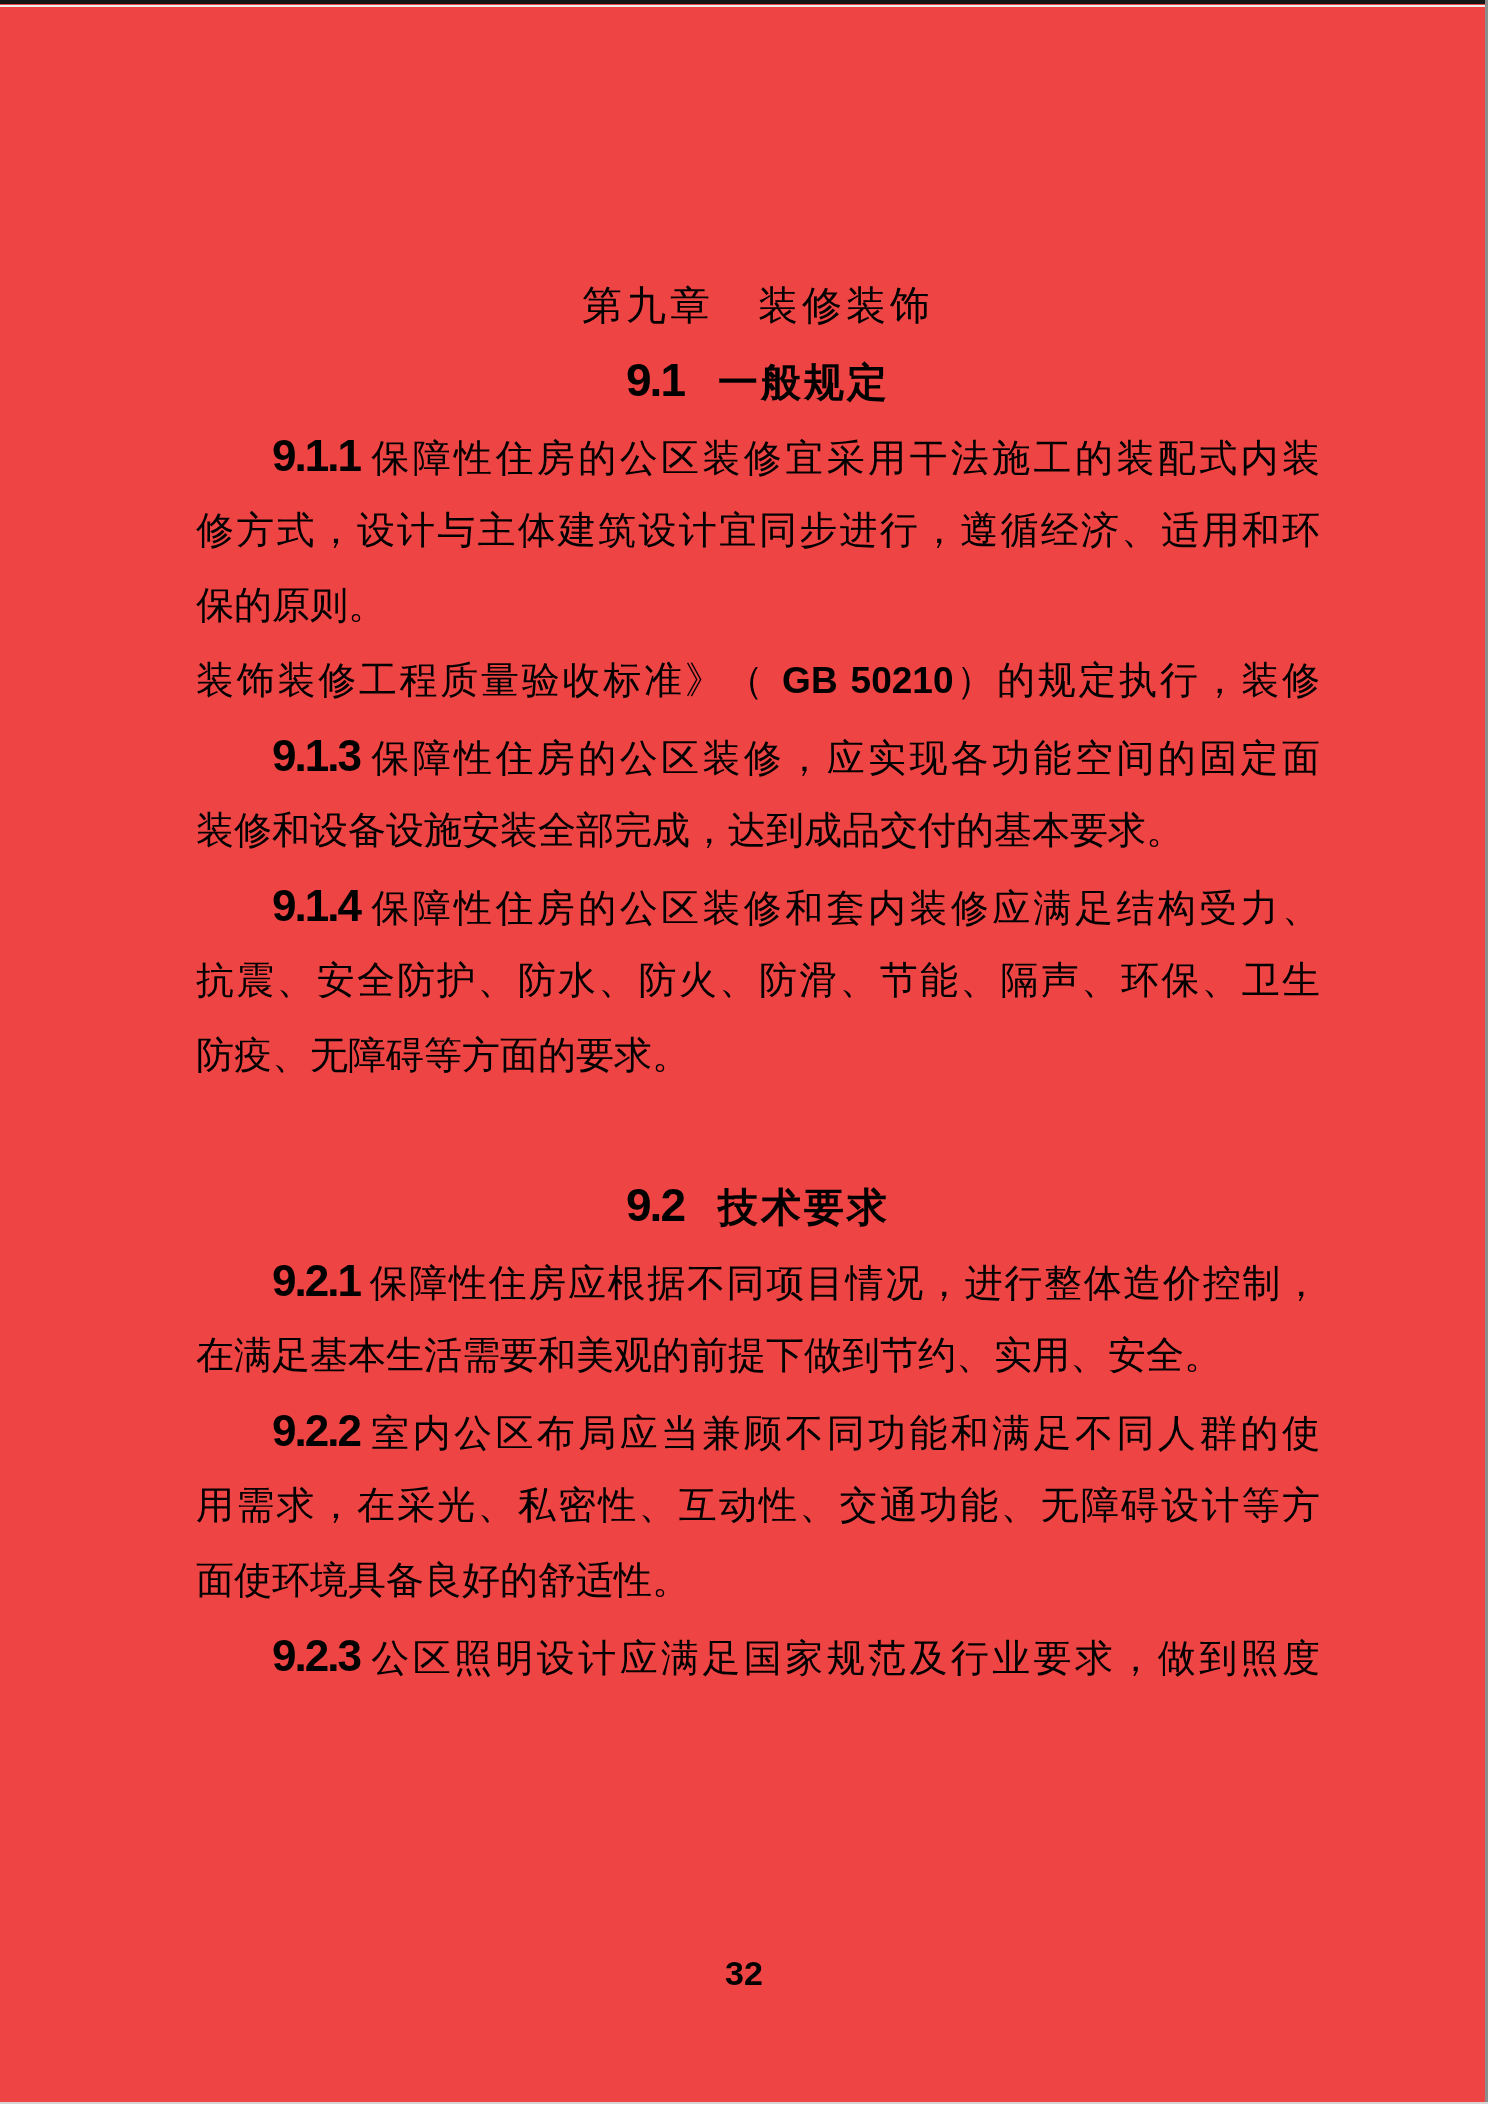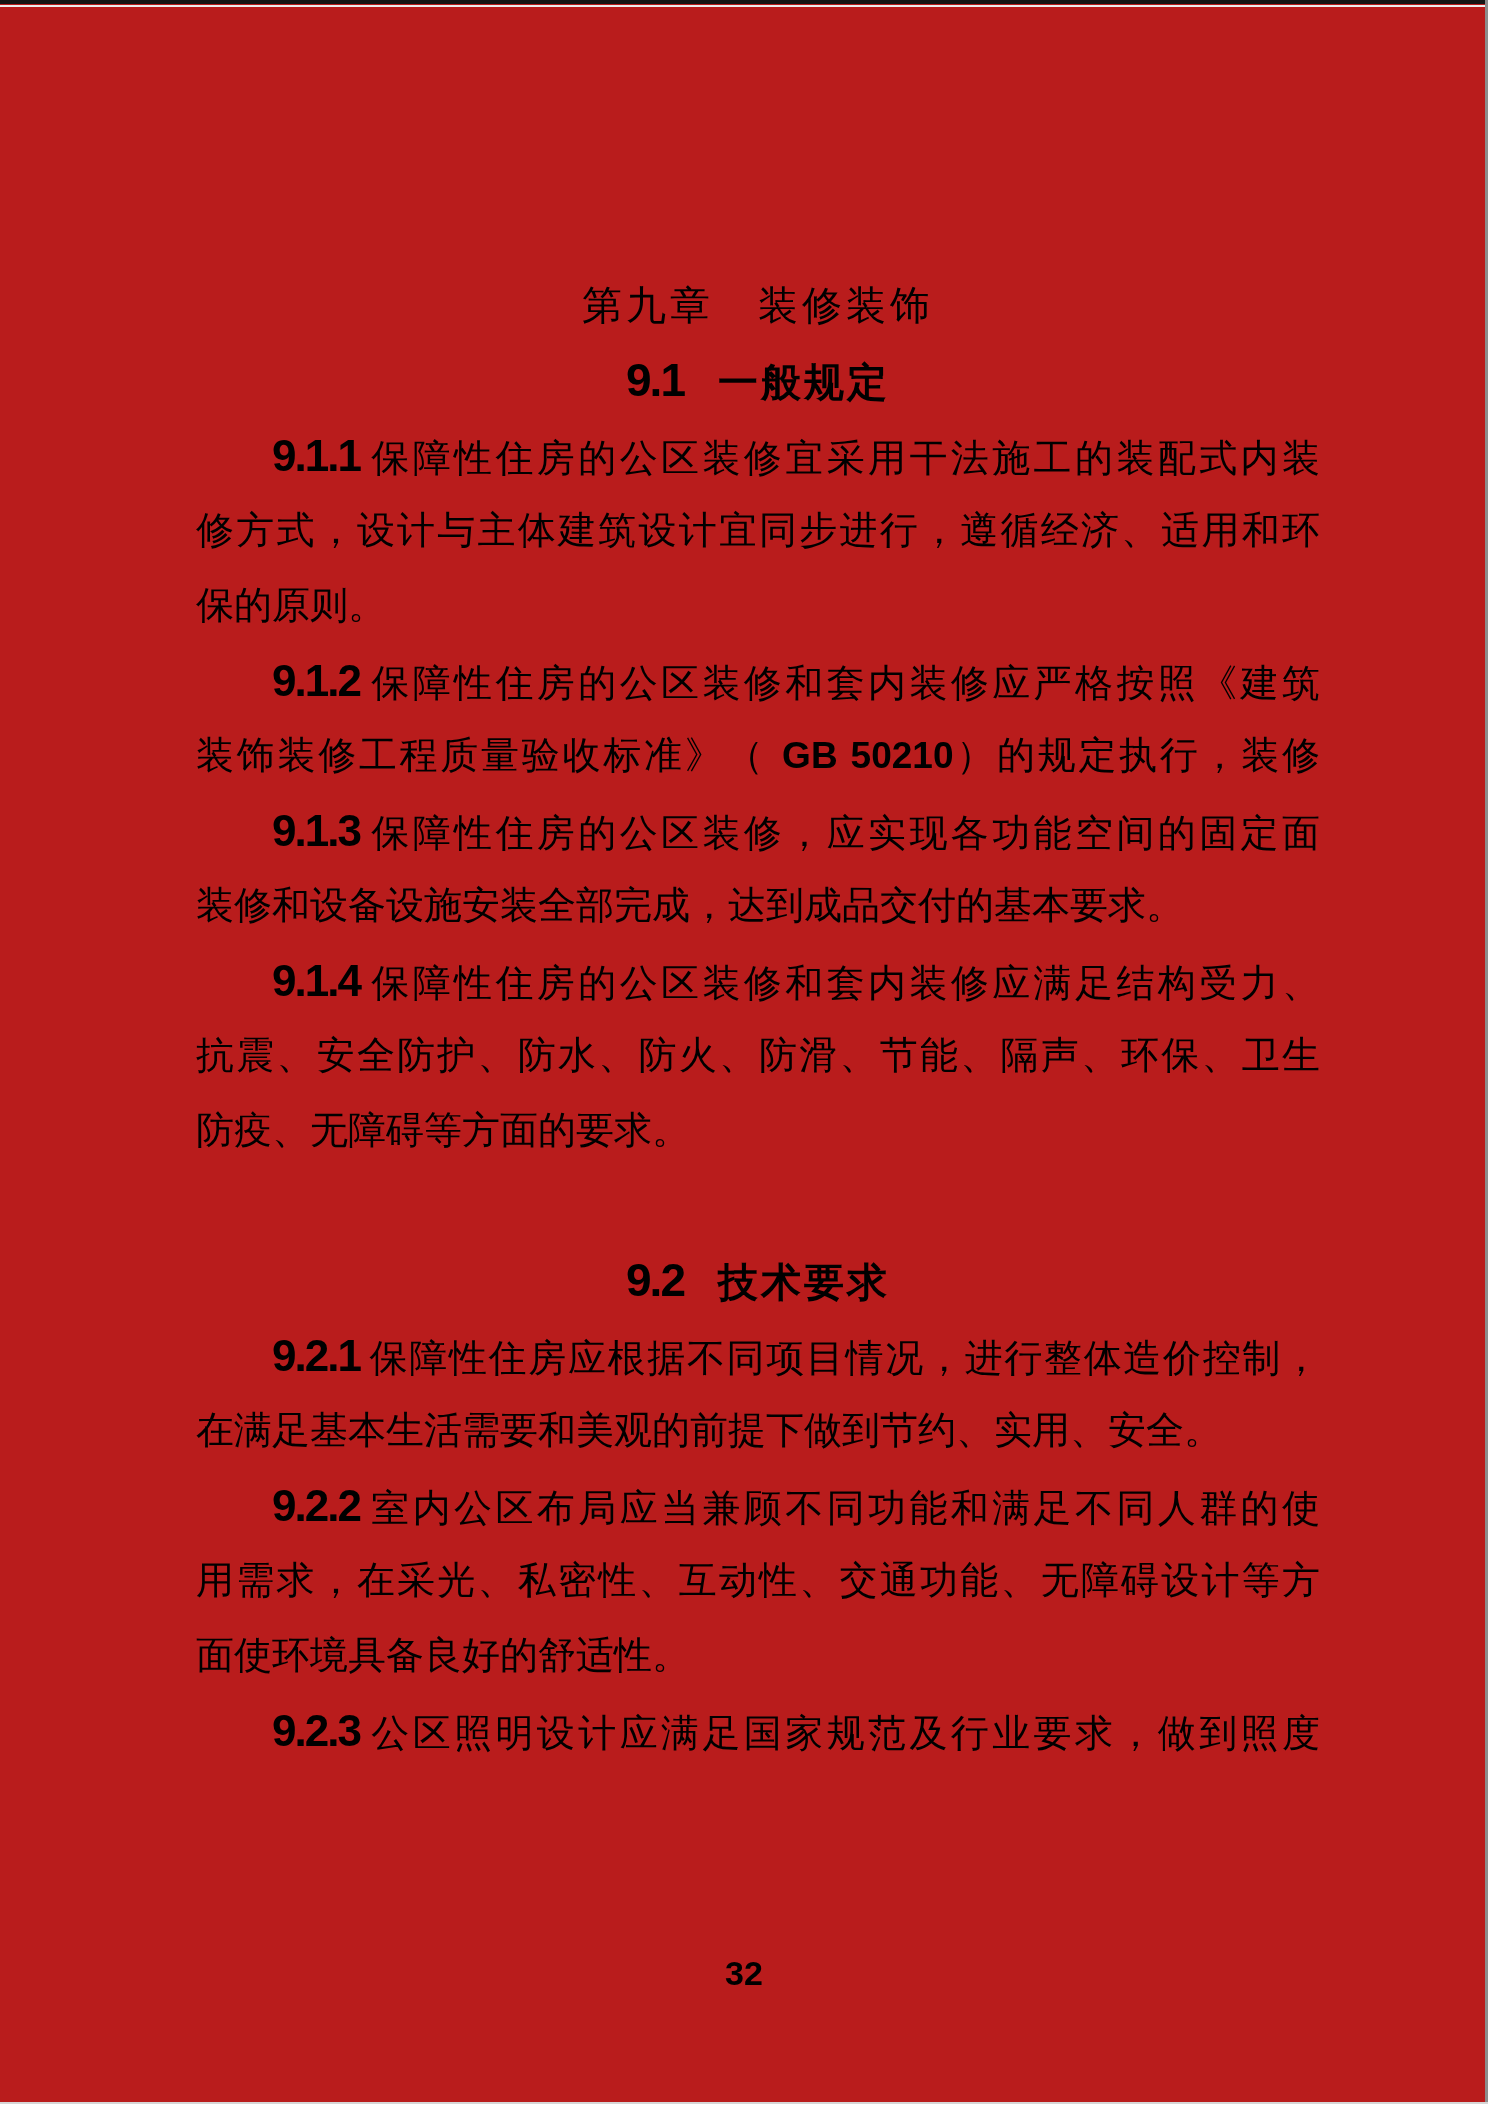--- a/index.html
+++ b/index.html
@@ -1,20 +1,20 @@
 <!DOCTYPE html>
 <html><head>
 <meta charset="utf-8">
 <style>
   html, body { margin: 0; padding: 0; background: #ffffff; }
   .page {
     position: relative;
     width: 1488px;
     height: 2104px;
-    background: #b91c1c;
+    background: #ef4444;
     color: #000000;
     font-family: "Liberation Serif", "DejaVu Serif", serif;
     overflow: hidden;
   }
   
   .edge-top    { position: absolute; top: 0; left: 0; width: 100%; height: 4px; background: #151515; }
   .edge-top-lt { position: absolute; top: 5px; left: 0; width: 100%; height: 2px; background: #ededed; }
   .edge-right  { position: absolute; top: 0; right: 0; width: 3px; height: 100%; background: #8c8c8c; }
   .edge-bottom { position: absolute; bottom: 0; left: 0; width: 100%; height: 2px; background: #d6d6d6; }
 
@@ -92,21 +92,20 @@
   <div class="content">
 
     <div class="line title-line">第九章　装修装饰</div>
 
     <div class="line heading-line"><span class="hnum">9.1</span><span>一般规定</span></div>
 
     <div class="line body just first"><span class="pnum">9.1.1</span><span>保障性住房的公区装修宜采用干法施工的装配式内装</span></div>
     <div class="line body just"><span>修方式，设计与主体建筑设计宜同步进行，遵循经济、适用和环</span></div>
     <div class="line body"><span>保的原则。</span></div>
 
-    <div class="line body just first"><span class="pnum">9.1.2</span><span>保障性住房的公区装修和套内装修应严格按照《建筑</span></div>
     <div class="line body just"><span>装饰装修工程质量验收标准》（</span><span class="latin">GB 50210</span><span>）的规定执行，装修</span></div>
 
     <div class="line body just first"><span class="pnum">9.1.3</span><span>保障性住房的公区装修，应实现各功能空间的固定面</span></div>
     <div class="line body"><span>装修和设备设施安装全部完成，达到成品交付的基本要求。</span></div>
 
     <div class="line body just first"><span class="pnum">9.1.4</span><span>保障性住房的公区装修和套内装修应满足结构受力、</span></div>
     <div class="line body just"><span>抗震、安全防护、防水、防火、防滑、节能、隔声、环保、卫生</span></div>
     <div class="line body"><span>防疫、无障碍等方面的要求。</span></div>
 
     <div class="blank-line"></div>

